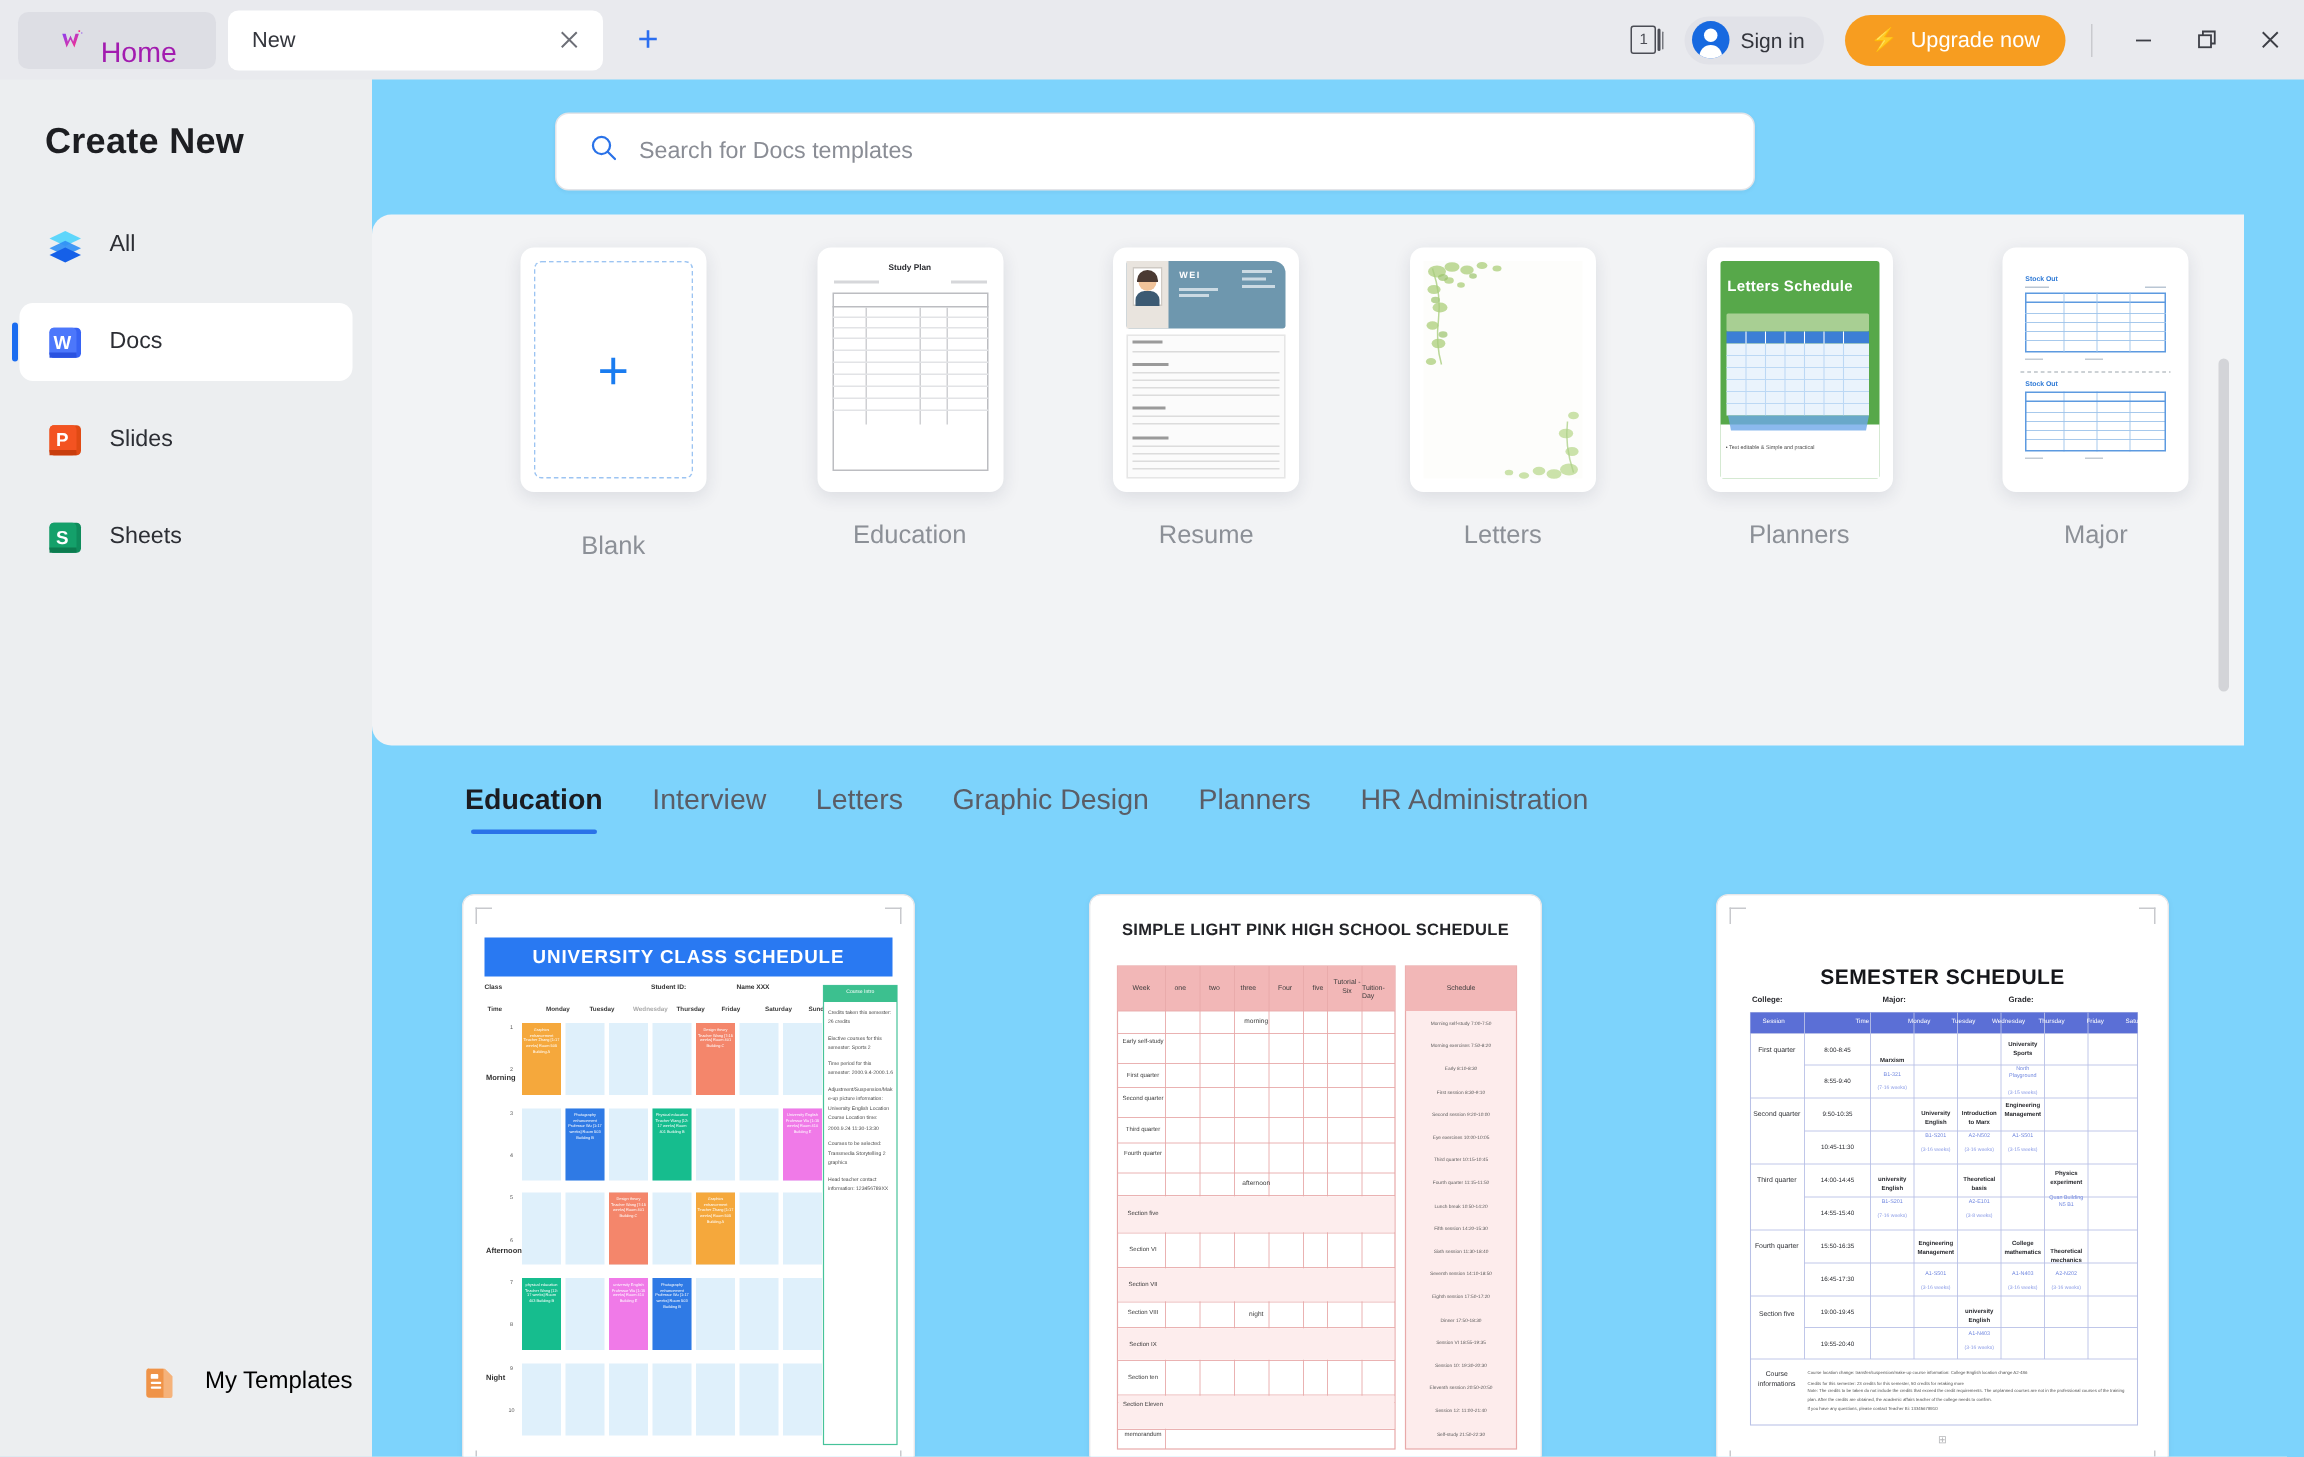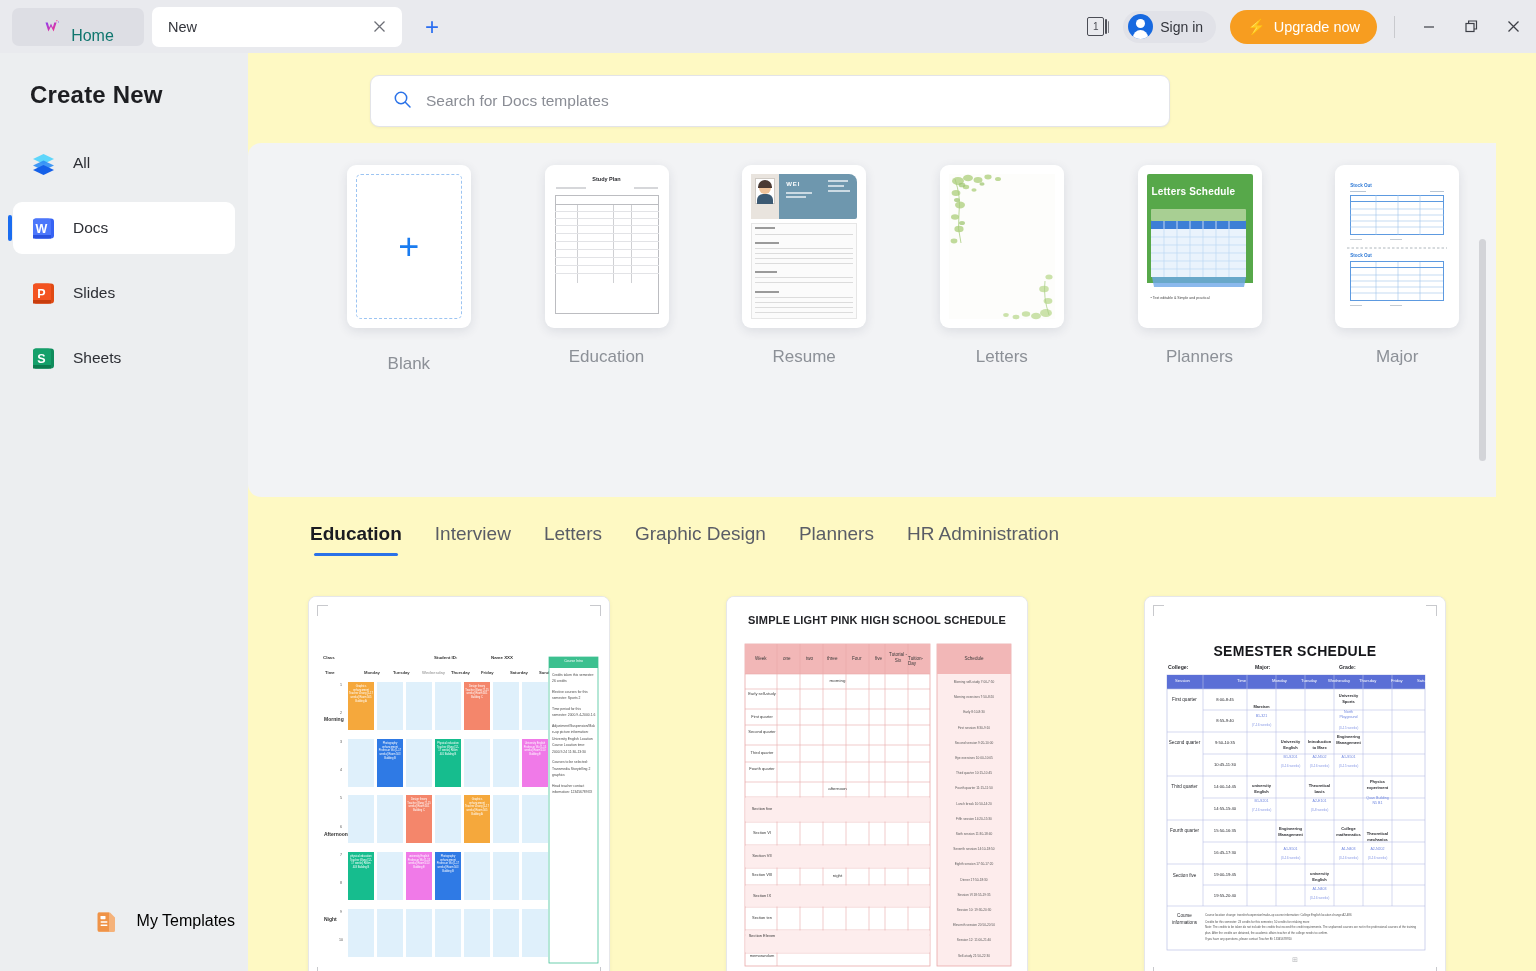--- a/index.html
+++ b/index.html
@@ -26,21 +26,21 @@
   }
   .tab-home {
     margin-left: 12px;
     height: 38px; width: 132px;
     background: #dddee4;
     border-radius: 7px;
     display: flex; align-items: center; justify-content: center;
     gap: 9px;
     cursor: pointer;
   }
-  .tab-home .label { font-size: 16px; color: #0f766e; margin-top: 19px; }
+  .tab-home .label { font-size: 19px; color: #a21caf; margin-top: 19px; }
   .wps-logo { width: 20px; height: 20px; position: relative; display:block; }
 
   .tab-new {
     margin-left: 8px;
     height: 40px; width: 250px;
     background: #ffffff;
     border-radius: 7px;
     display: flex; align-items: center;
     padding: 0 12px 0 16px;
     cursor: pointer;
@@ -153,21 +153,21 @@
     position: absolute; left: 13px; bottom: 24px;
     height: 52px; width: 222px;
     display: flex; align-items: center; gap: 16px;
     padding-left: 17px; border-radius: 9px; cursor: pointer; justify-content: flex-end;
   }
 
   
   .main {
     position: absolute; top: 53px; left: 248px;
     width: 1288px; height: 918px;
-    background: #fef9c3;
+    background: #7dd3fc;
     overflow: hidden;
   }
 
   .searchwrap { padding: 22px 0 0 122px; }
   .searchbox {
     width: 800px; height: 52px;
     background: #fff; border: 1px solid #e3e4e8;
     border-radius: 9px;
     display: flex; align-items: center; gap: 14px;
     padding-left: 22px;
@@ -616,20 +616,23 @@
   <div class="tgrid">
 
     <div class="tcard">
       <div class="preview">
         <div class="docpage">
           <span class="corner c-tl"></span>
           <span class="corner c-tr"></span>
           <span class="corner c-bl"></span>
           <span class="corner c-br"></span>
 
+          <div style="position:absolute;left:14px;top:28px;right:14px;height:26px;background:#2979f2;display:flex;align-items:center;justify-content:center;">
+            <span style="color:#fff;font-size:12.5px;font-weight:bold;letter-spacing:.6px;">UNIVERSITY CLASS SCHEDULE</span>
+          </div>
 
           <div style="position:absolute;left:14px;top:58px;font-size:4.4px;font-weight:bold;color:#333;">Class</div>
           <div style="position:absolute;left:125px;top:58px;font-size:4.4px;font-weight:bold;color:#333;">Student ID:</div>
           <div style="position:absolute;left:182px;top:58px;font-size:4.4px;font-weight:bold;color:#333;">Name XXX</div>
 
           <div style="position:absolute;left:14px;top:73px;right:14px;height:9px;font-size:4.2px;font-weight:bold;color:#3a3a3a;">
             <span style="position:absolute;left:2px;">Time</span>
             <span style="position:absolute;left:41px;">Monday</span>
             <span style="position:absolute;left:70px;">Tuesday</span>
             <span style="position:absolute;left:99px;color:#aaa;">Wednesday</span>

